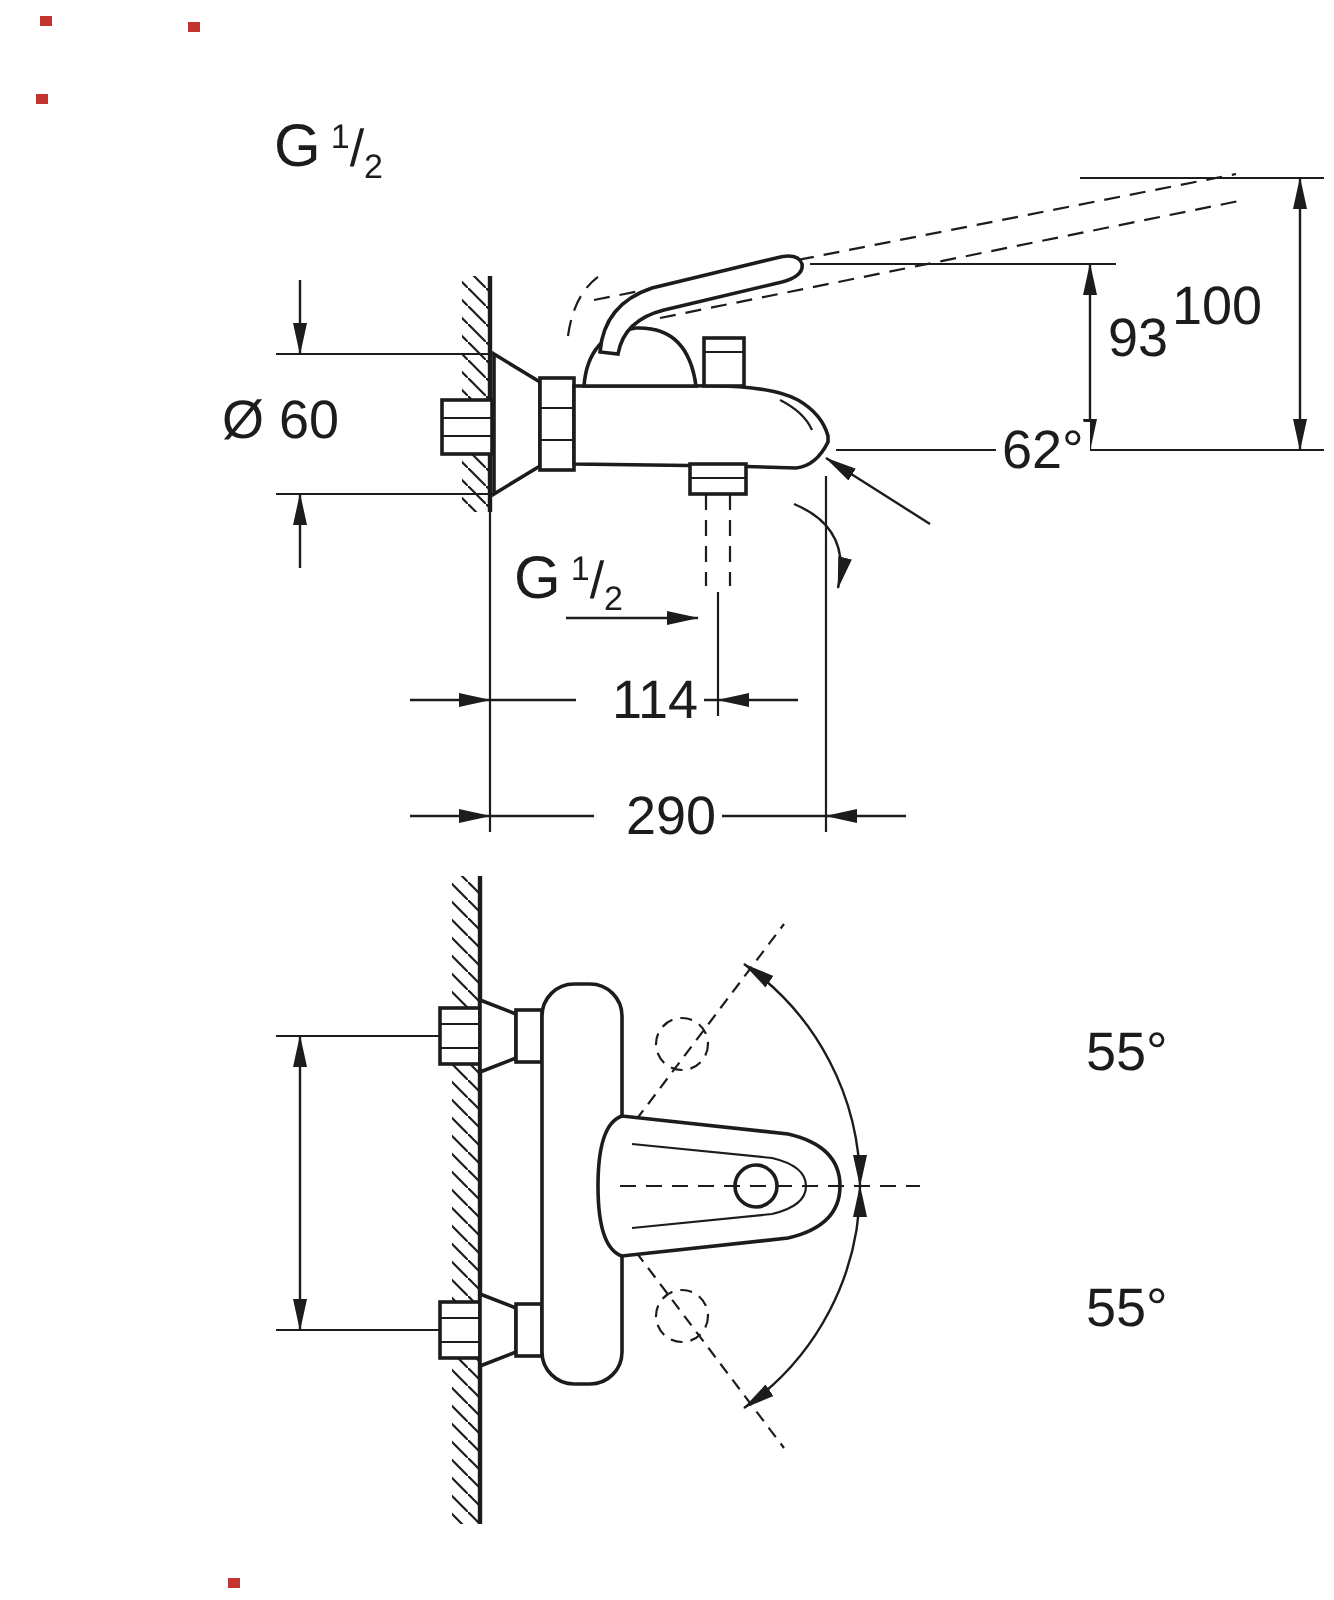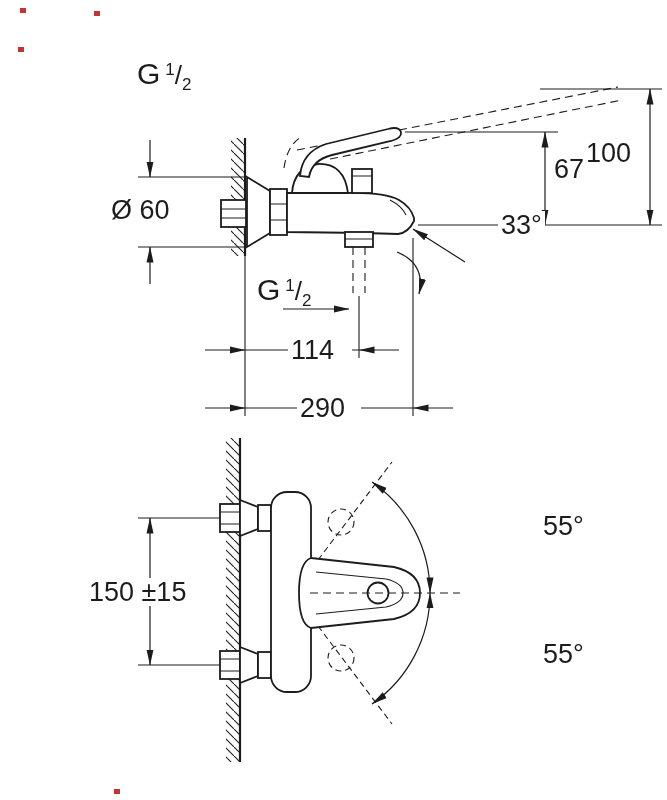--- a/index.html
+++ b/index.html
@@ -1,21 +1,21 @@
 <!DOCTYPE html>
 <html><head>
 <meta charset="utf-8">
 <style>
   *{margin:0;padding:0;box-sizing:border-box}
   html,body{background:#fff}
   body{font-family:"Liberation Sans", sans-serif;color:#1c1c1c}
   .stage{position:relative;width:667px;height:800px;background:#fff;overflow:hidden}
   .stage svg{position:absolute;left:0;top:0}
   .lbl{position:absolute;font-size:27px;line-height:1.05;white-space:nowrap;background:#fff;padding:0 3px}
-  .lbl.center{text-align:left}
+  .lbl.center{text-align:right}
   .thread{font-size:30px}
   .fr-n{font-size:17px;position:relative;top:-9px;margin-left:5px}
   .fr-s{font-size:26px}
   .fr-d{font-size:17px;position:relative;top:6px}
   .speck{position:absolute;width:6px;height:5px;background:#c43430}
 </style>
 </head>
 <body>
 
 <div class="stage">
@@ -137,33 +137,32 @@
         <path d="M430,593 A135,135 0 0 0 372,482" marker-start="url(#arr)" marker-end="url(#arr)"></path>
         <path d="M430,593 A135,135 0 0 1 372,704" marker-start="url(#arr)" marker-end="url(#arr)"></path>
       </g>
     </g>
   </svg>
 
   <div class="lbl thread" style="left:134px;top:58px"><span>G</span><span class="fr-n">1</span><span class="fr-s">/</span><span class="fr-d">2</span></div>
 
   <div class="lbl" style="left:108px;top:196px">Ø 60</div>
 
-  <div class="lbl" style="left:551px;top:155px">67</div>
+  <div class="lbl" style="left:551px;top:155px">93</div>
 
   <div class="lbl" style="left:583px;top:139px">100</div>
 
-  <div class="lbl" style="left:498px;top:211px">33°</div>
+  <div class="lbl" style="left:498px;top:211px">62°</div>
 
   <div class="lbl thread" style="left:254px;top:274px"><span>G</span><span class="fr-n">1</span><span class="fr-s">/</span><span class="fr-d">2</span></div>
 
   <div class="lbl center" style="left:288px;top:336px;width:64px">114</div>
 
   <div class="lbl center" style="left:297px;top:394px;width:64px">290</div>
 
-  <div class="lbl center" style="left:86px;top:578px;width:124px">150 ±15</div>
 
   <div class="lbl" style="left:540px;top:512px">55°</div>
 
   <div class="lbl" style="left:540px;top:640px">55°</div>
 
   <div class="speck" style="left:20px;top:8px"></div>
   <div class="speck" style="left:94px;top:11px"></div>
   <div class="speck" style="left:18px;top:47px"></div>
   <div class="speck" style="left:114px;top:789px"></div>
 

